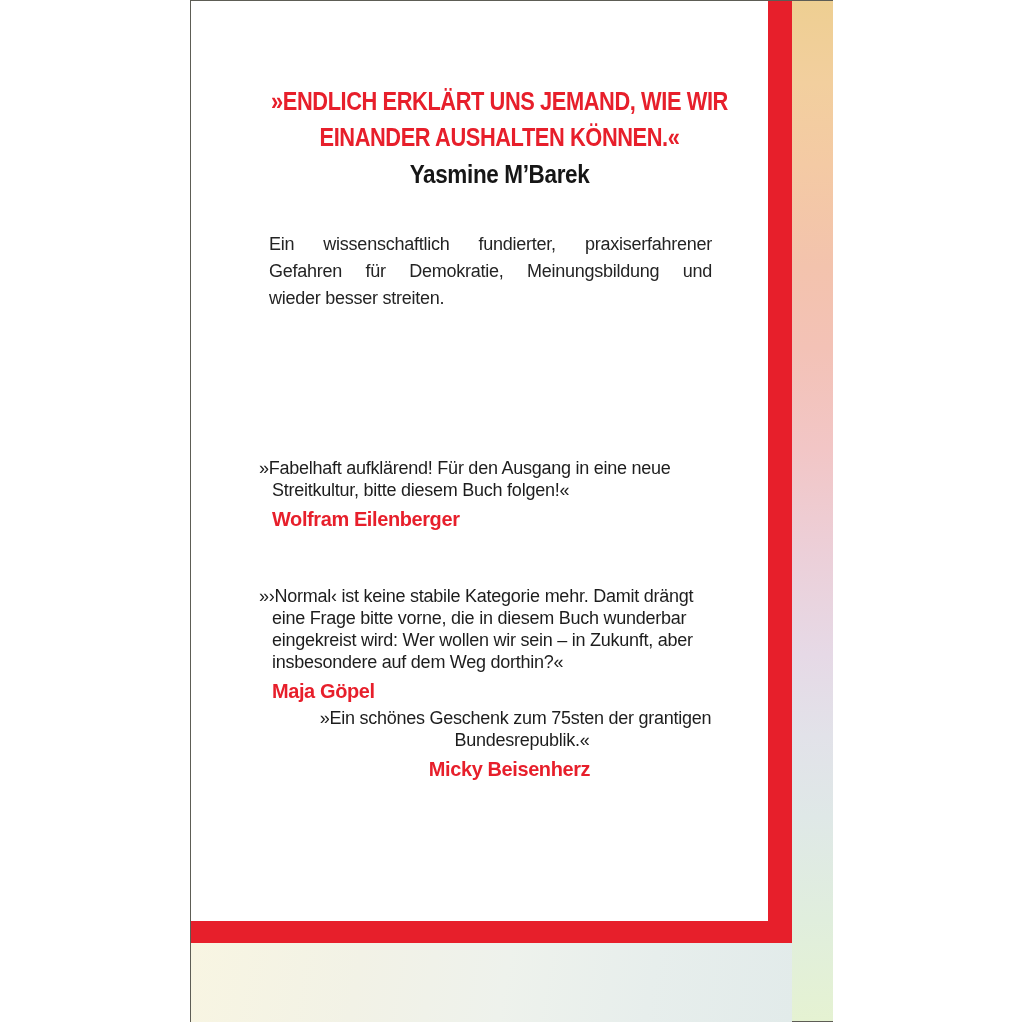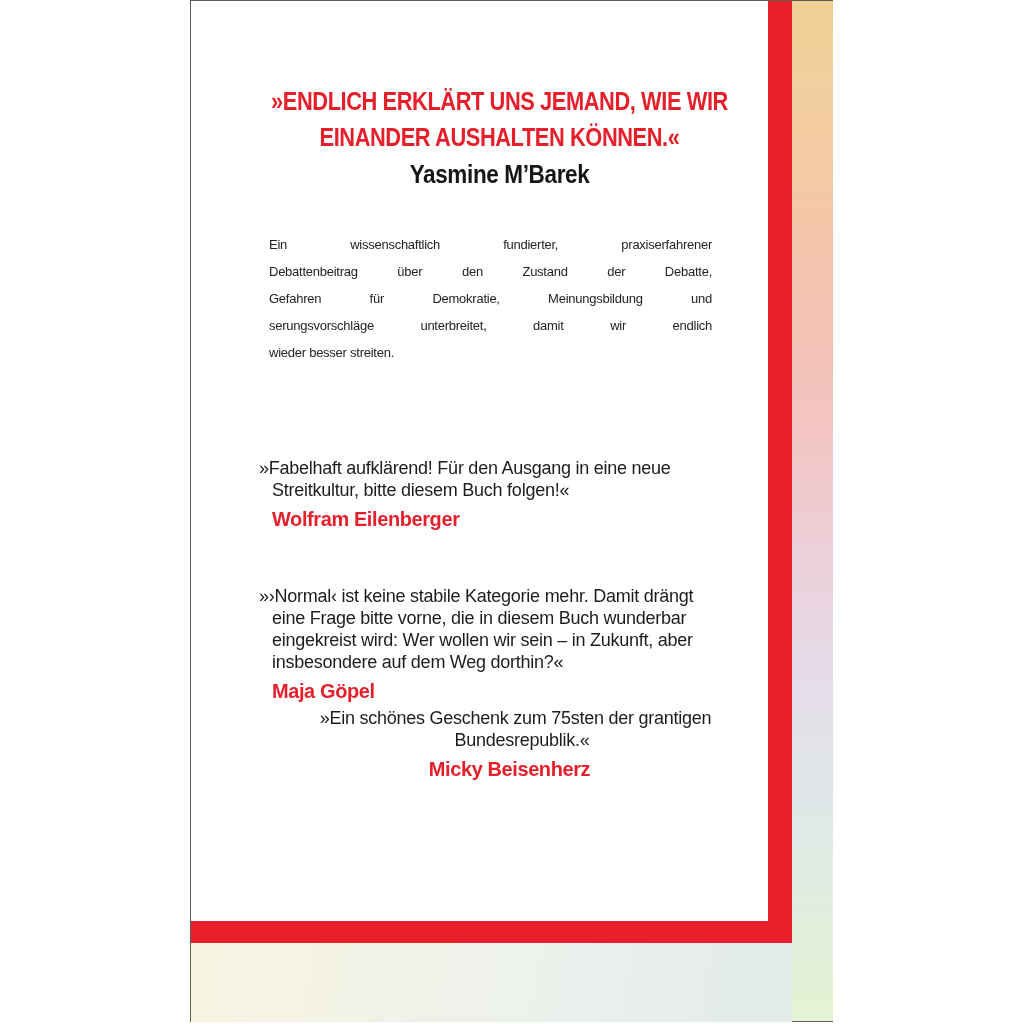--- a/index.html
+++ b/index.html
@@ -50,21 +50,21 @@
   .attribution{
     position:absolute;left:20px;top:158px;width:577px;
     text-align:center;color:#161616;
     font-weight:bold;font-size:25px;line-height:30px;
     letter-spacing:-0.4px;
     transform:scaleX(0.9);transform-origin:50% 50%;
     white-space:nowrap;
   }
   .blurb{
     position:absolute;left:78px;top:230px;width:443px;
-    color:var(--ink);font-size:13px;line-height:27px;letter-spacing:-0.25px;
+    color:var(--ink);font-size:18px;line-height:27px;letter-spacing:-0.25px;
   }
   .blurb .jline{text-align:justify;text-align-last:justify;}
   .blurb .jline.last{text-align-last:left;}
 
   .quote{position:absolute;left:81px;width:500px;color:#1d1d1d;
     font-size:18px;line-height:22px;letter-spacing:-0.25px;}
   .q1{top:456px;}
   .q2{top:584px;}
   .q3{top:706px;text-align:center;}
   .quote .qline{white-space:nowrap;}
@@ -89,23 +89,21 @@
 
     <div class="headline">
       <div>»ENDLICH ERKLÄRT UNS JEMAND, WIE WIR</div>
       <div>EINANDER AUSHALTEN KÖNNEN.«</div>
     </div>
 
     <div class="attribution">Yasmine M’Barek</div>
 
     <div class="blurb">
       <div class="jline">Ein wissenschaftlich fundierter, praxiserfahrener</div>
-      <div class="jline">Debattenbeitrag über den Zustand der Debatte,</div>
       <div class="jline">Gefahren für Demokratie, Meinungsbildung und</div>
-      <div class="jline">serungsvorschläge unterbreitet, damit wir endlich</div>
       <div class="jline last">wieder besser streiten.</div>
     </div>
 
     <div class="quote q1">
       <div class="qline first">»Fabelhaft aufklärend! Für den Ausgang in eine neue</div>
       <div class="qline">Streitkultur, bitte diesem Buch folgen!«</div>
       <div class="author">Wolfram Eilenberger</div>
     </div>
 
     <div class="quote q2">

